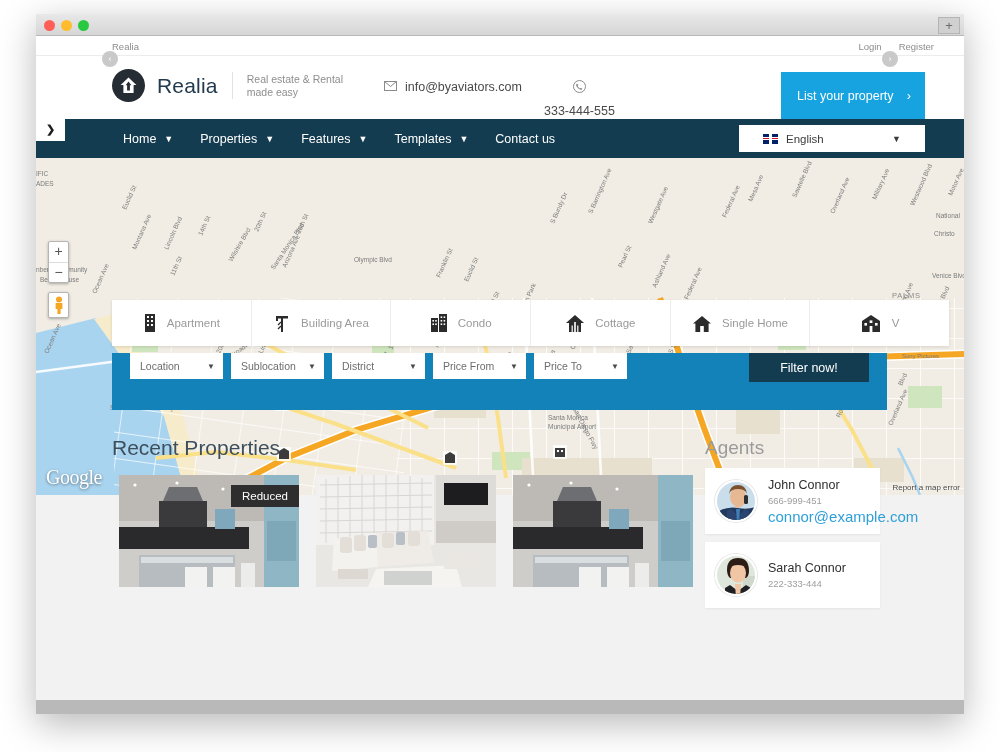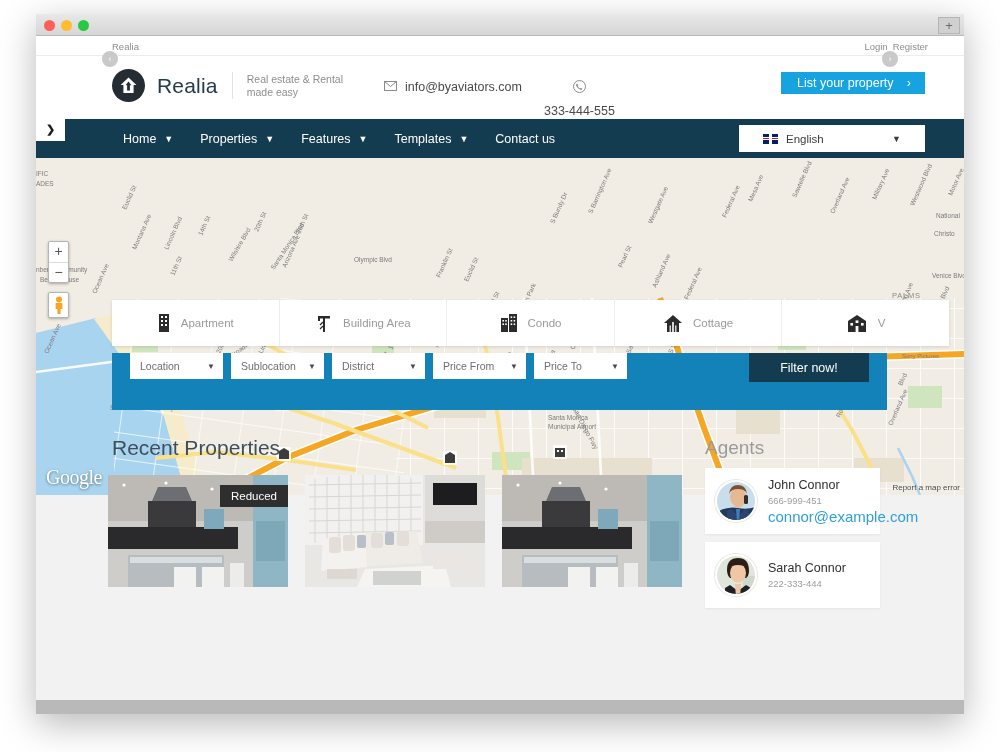--- a/index.html
+++ b/index.html
@@ -40,21 +40,21 @@
   
   #page { position: relative; width: 928px; height: 678px; background: #f2f2f2; }
 
   #topbar {
     height: 20px; background: #fff;
     border-bottom: 1px solid #ececec;
     position: relative;
     font-size: 9.5px; color: #8d8d8d;
   }
   #tab-title { position: absolute; left: 76px; top: 5px; }
-  #topbar-links { position: absolute; right: 36px; top: 5px; display: flex; gap: 5px; }
+  #topbar-links { position: absolute; right: 30px; top: 5px; display: flex; gap: 17px; }
   #topbar-links span { color: #8d8d8d; }
 
   
   #header { height: 63px; background: #fff; position: relative; }
   #logo-block { position: absolute; left: 76px; top: 13px; display: flex; align-items: center; }
   #logo-mark {
     width: 33px; height: 33px; border-radius: 50%;
     background: #252c33; position: relative;
   }
   #logo-mark svg { position: absolute; left: 7px; top: 7px; }
@@ -68,21 +68,21 @@
     position: absolute; top: 24px;
     font-size: 12.5px; color: #4a4a4a;
     display: flex; align-items: center; gap: 8px;
   }
   #contact-email { left: 348px; }
   #contact-phone { left: 508px; flex-direction: column; }
   .ci { color: #8a8a8a; }
 
   #list-btn {
     position: absolute; right: 39px; top: 16px;
-    width: 144px; height: 22px;
+    width: 144px; height: 47px;
     background: #17a3e0; color: #fff;
     font-size: 12.5px;
     display: flex; align-items: center; justify-content: space-between;
     padding: 0 14px 0 16px;
   }
 
   
   #nav {
     height: 39px; background: #133c51; position: relative;
     display: flex; align-items: center;
@@ -211,21 +211,21 @@
   #content { position: absolute; left: 0; top: 374px; width: 928px; }
   #section-title {
     position: absolute; left: 76px; top: 26px;
     font-size: 21px; color: #3d4f5c;
   }
   #agents-title {
     position: absolute; left: 669px; top: 27px;
     font-size: 19px; color: #9b9b9b;
   }
 
-  #prop-row { position: absolute; left: 72px; top: 65px; display: flex; gap: 17px; }
+  #prop-row { position: absolute; left: 83px; top: 65px; display: flex; gap: 17px; }
   .prop-card { width: 180px; height: 112px; position: relative; overflow: hidden; }
   .prop-img { width: 100%; height: 100%; }
   #reduced-badge {
     position: absolute; right: 0; top: 10px;
     background: #2e2e2e; color: #fff; font-size: 11.5px;
     padding: 5px 11px;
   }
 
   #agents { position: absolute; left: 669px; top: 58px; width: 175px; }
   .agent-card {
@@ -650,20 +650,29 @@
                 <rect x="9.2" y="8" width="1.6" height="10"></rect>
                 <path d="M6.6 18 L6.6 11.4 L7.8 11.4 L7.8 18 Z"></path>
                 <path d="M12.2 18 L12.2 11.4 L13.4 11.4 L13.4 18 Z"></path>
               </g>
             </svg>
         </span>
         <span>Cottage</span>
       </div>
 
 
+      <div class="cat">
+        <span class="cat-ico">
+          <svg width="20" height="18" viewBox="0 0 20 18">
+              <path d="M10 2 L19 9.4 L16.6 9.4 L16.6 18 L3.4 18 L3.4 9.4 L1 9.4 Z" fill="#2b2b2b"></path>
+              <rect x="8.2" y="12" width="3.6" height="6" fill="#fff"></rect>
+            </svg>
+        </span>
+        <span>Single Home</span>
+      </div>
 
       <div class="cat">
         <span class="cat-ico">
           <svg width="22" height="18" viewBox="0 0 22 18">
               <path d="M11 1 L20 7 L20 18 L2 18 L2 7 Z" fill="#2b2b2b"></path>
               <g fill="#fff">
                 <rect x="4.4" y="9" width="2.6" height="2.6"></rect>
                 <rect x="15" y="9" width="2.6" height="2.6"></rect>
                 <rect x="9.6" y="12" width="2.8" height="6"></rect>
                 <rect x="9.6" y="6.4" width="2.8" height="2.6"></rect>

